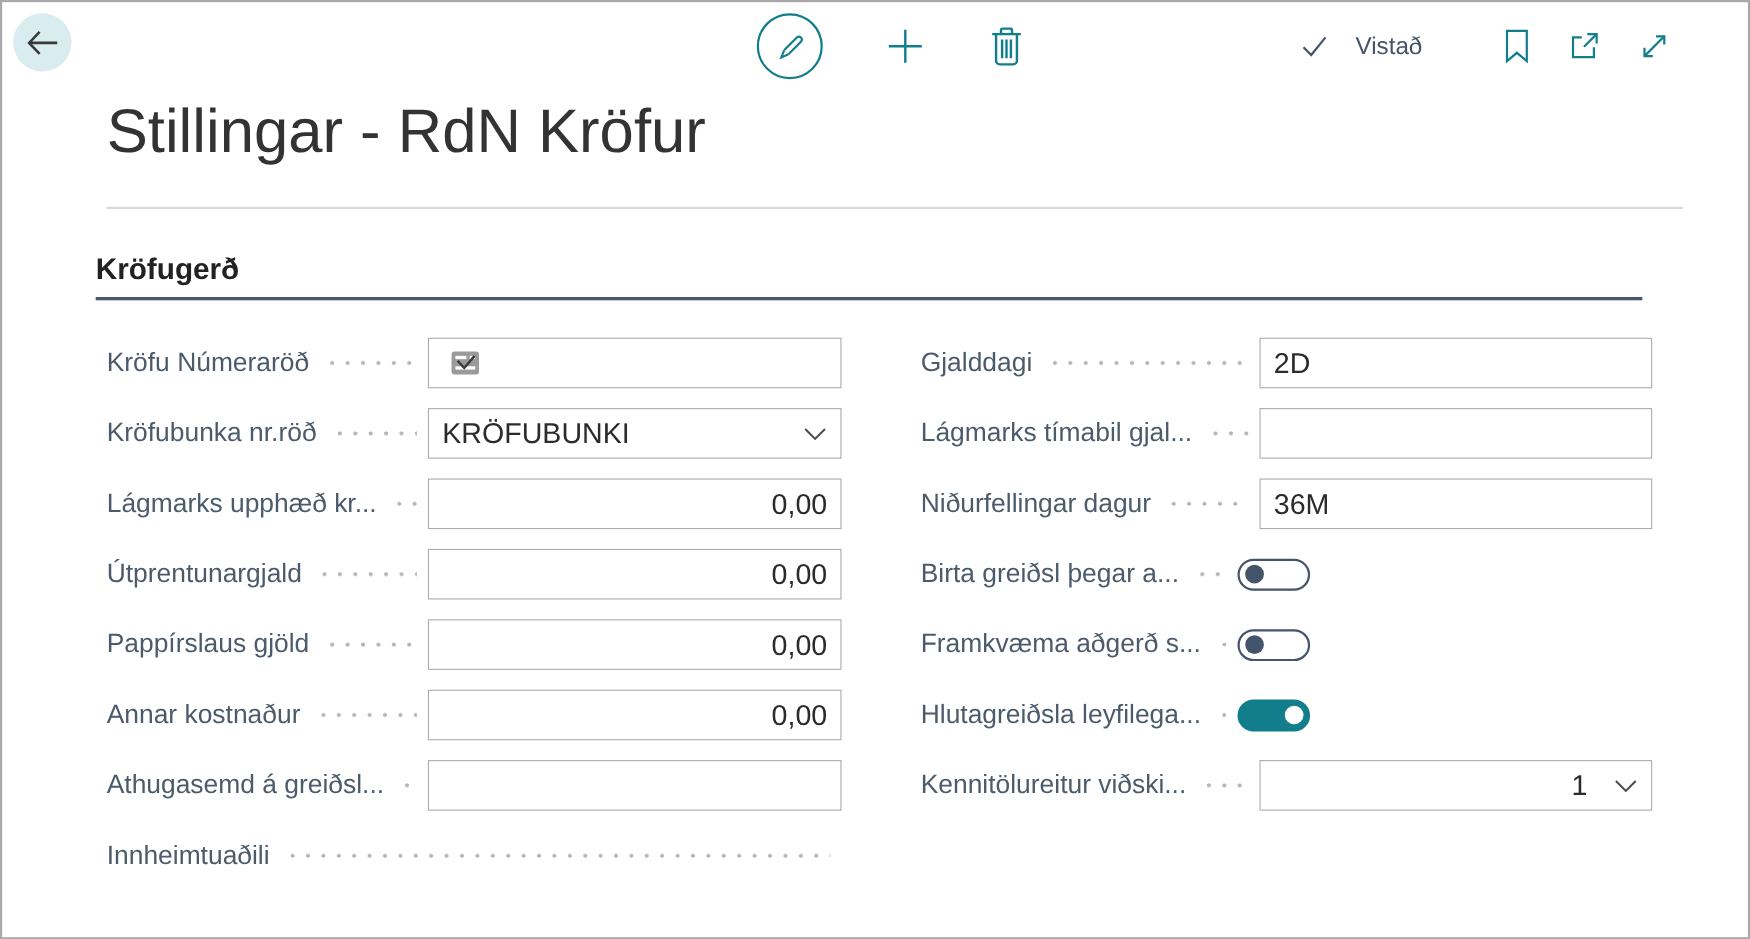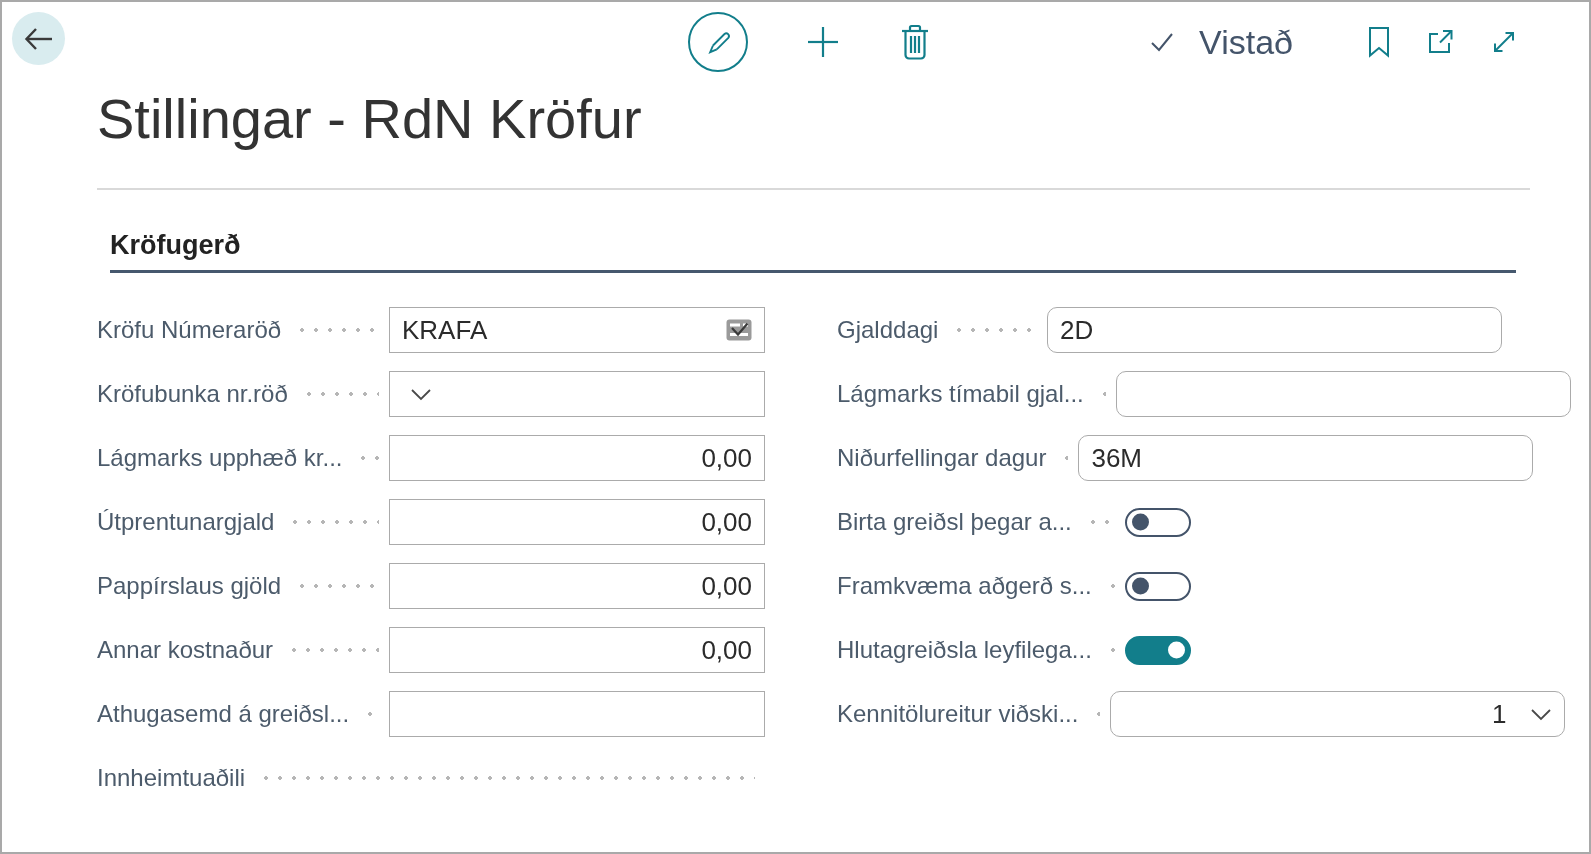--- a/index.html
+++ b/index.html
@@ -25,34 +25,34 @@
     border: 2px solid #127e8b; display: flex; align-items: center;
     justify-content: center; cursor: pointer; background:#fff;
   }
   .icon-btn { display:flex; align-items:center; justify-content:center; cursor:pointer; background:none; border:none; }
   .toolbar-right {
     position: absolute; right: 70px; top: 0; height: 80px;
     display: flex; align-items: center; gap: 34px;
   }
   .saved {
     display: flex; align-items: center; gap: 24px; margin-right: 40px;
-    color: #44546a; font-size: 34px;
+    color: #44546a; font-size: 22px;
   }
 
   
   .page-title {
     position: absolute; left: 95px; top: 84px;
     font-size: 56px; font-weight: 400; color: #333; letter-spacing: 0;
   }
   .title-divider {
     position: absolute; left: 95px; right: 59px; top: 186px;
     height: 2px; background: #d9d9d9;
   }
   .section-head {
-    position: absolute; left: 108px; top: 226px; width: 1406px;
+    position: absolute; left: 85px; top: 226px; width: 1406px;
     border-bottom: 3px solid #46586e; padding-bottom: 8px;
   }
   .section-head h2 { font-size: 27px; font-weight: 700; color: #222; line-height: 34px; }
 
   
   .form { position: absolute; left: 95px; top: 296px; display: flex; gap: 72px; }
   .col { display: flex; flex-direction: column; }
   .col-left  { width: 668px; }
   .col-right { width: 665px; }
   .row { height: 64px; display: flex; align-items: center; }
@@ -61,21 +61,21 @@
   }
   .dots {
     flex: 1; height: 4px; margin: 0 10px 0 14px; min-width: 8px; align-self: center;
     background-image: radial-gradient(circle, #b6b6b6 1.6px, transparent 1.8px);
     background-size: 14px 4px; background-repeat: repeat-x; background-position: left center;
   }
   .fieldbox {
     width: 376px; height: 46px; border: 1px solid #ababab; background: #fff;
     display: flex; align-items: center; padding: 0 12px; flex-shrink: 0;
   }
-  .col-right .fieldbox { width: 455px; border-radius: 10px; }
+  .col-right .fieldbox { width: 357px; }
   .field-input {
     border: none; outline: none; flex: 1; min-width: 0; background: transparent;
     font-family: inherit; font-size: 26px; color: #2b2b2b; padding: 0;
   }
   .field-input.num { text-align: right; }
   .fieldbox .chev { flex-shrink: 0; margin-left: 8px; }
   .combo-value { flex: 1; font-size: 26px; color: #2b2b2b; white-space: nowrap; overflow: hidden; }
   .select-end { justify-content: flex-end; gap: 16px; }
   .select-value { font-size: 26px; color: #2b2b2b; }
 
@@ -186,37 +186,37 @@
   </div>
 
   <div class="form">
 
     <div class="col col-left">
 
       <div class="row">
         <span class="flabel">Kröfu Númeraröð</span>
         <span class="dots"></span>
         <div class="fieldbox">
-          <input class="field-input" value="KRAFA" style="">
           <span class="chev">
             <svg width="26" height="22" viewBox="0 0 26 22">
               <rect x="0.5" y="0.5" width="25" height="21" rx="3" fill="#9a9a9a"></rect>
               <rect x="4" y="4.5" width="10" height="3" fill="#fff"></rect>
               <rect x="17" y="4.5" width="5" height="3" fill="#fff"></rect>
               <rect x="4" y="14" width="18" height="3" fill="#fff"></rect>
               <path d="M6 9 L12 15.5 L21.5 4.5" stroke="#3a3a3a" stroke-width="2.2" fill="none"></path>
             </svg>
           </span>
         </div>
       </div>
 
       <div class="row">
         <span class="flabel">Kröfubunka nr.röð</span>
         <span class="dots"></span>
         <div class="fieldbox">
+          <span class="combo-value">KRÖFUBUNKI</span>
           <span class="chev">
             <svg width="22" height="13" viewBox="0 0 22 13" fill="none" stroke="#4a4a4a" stroke-width="1.8">
               <path d="M2 2 L11 11 L20 2"></path>
             </svg>
           </span>
         </div>
       </div>
 
       <div class="row">
         <span class="flabel">Lágmarks upphæð kr...</span>

